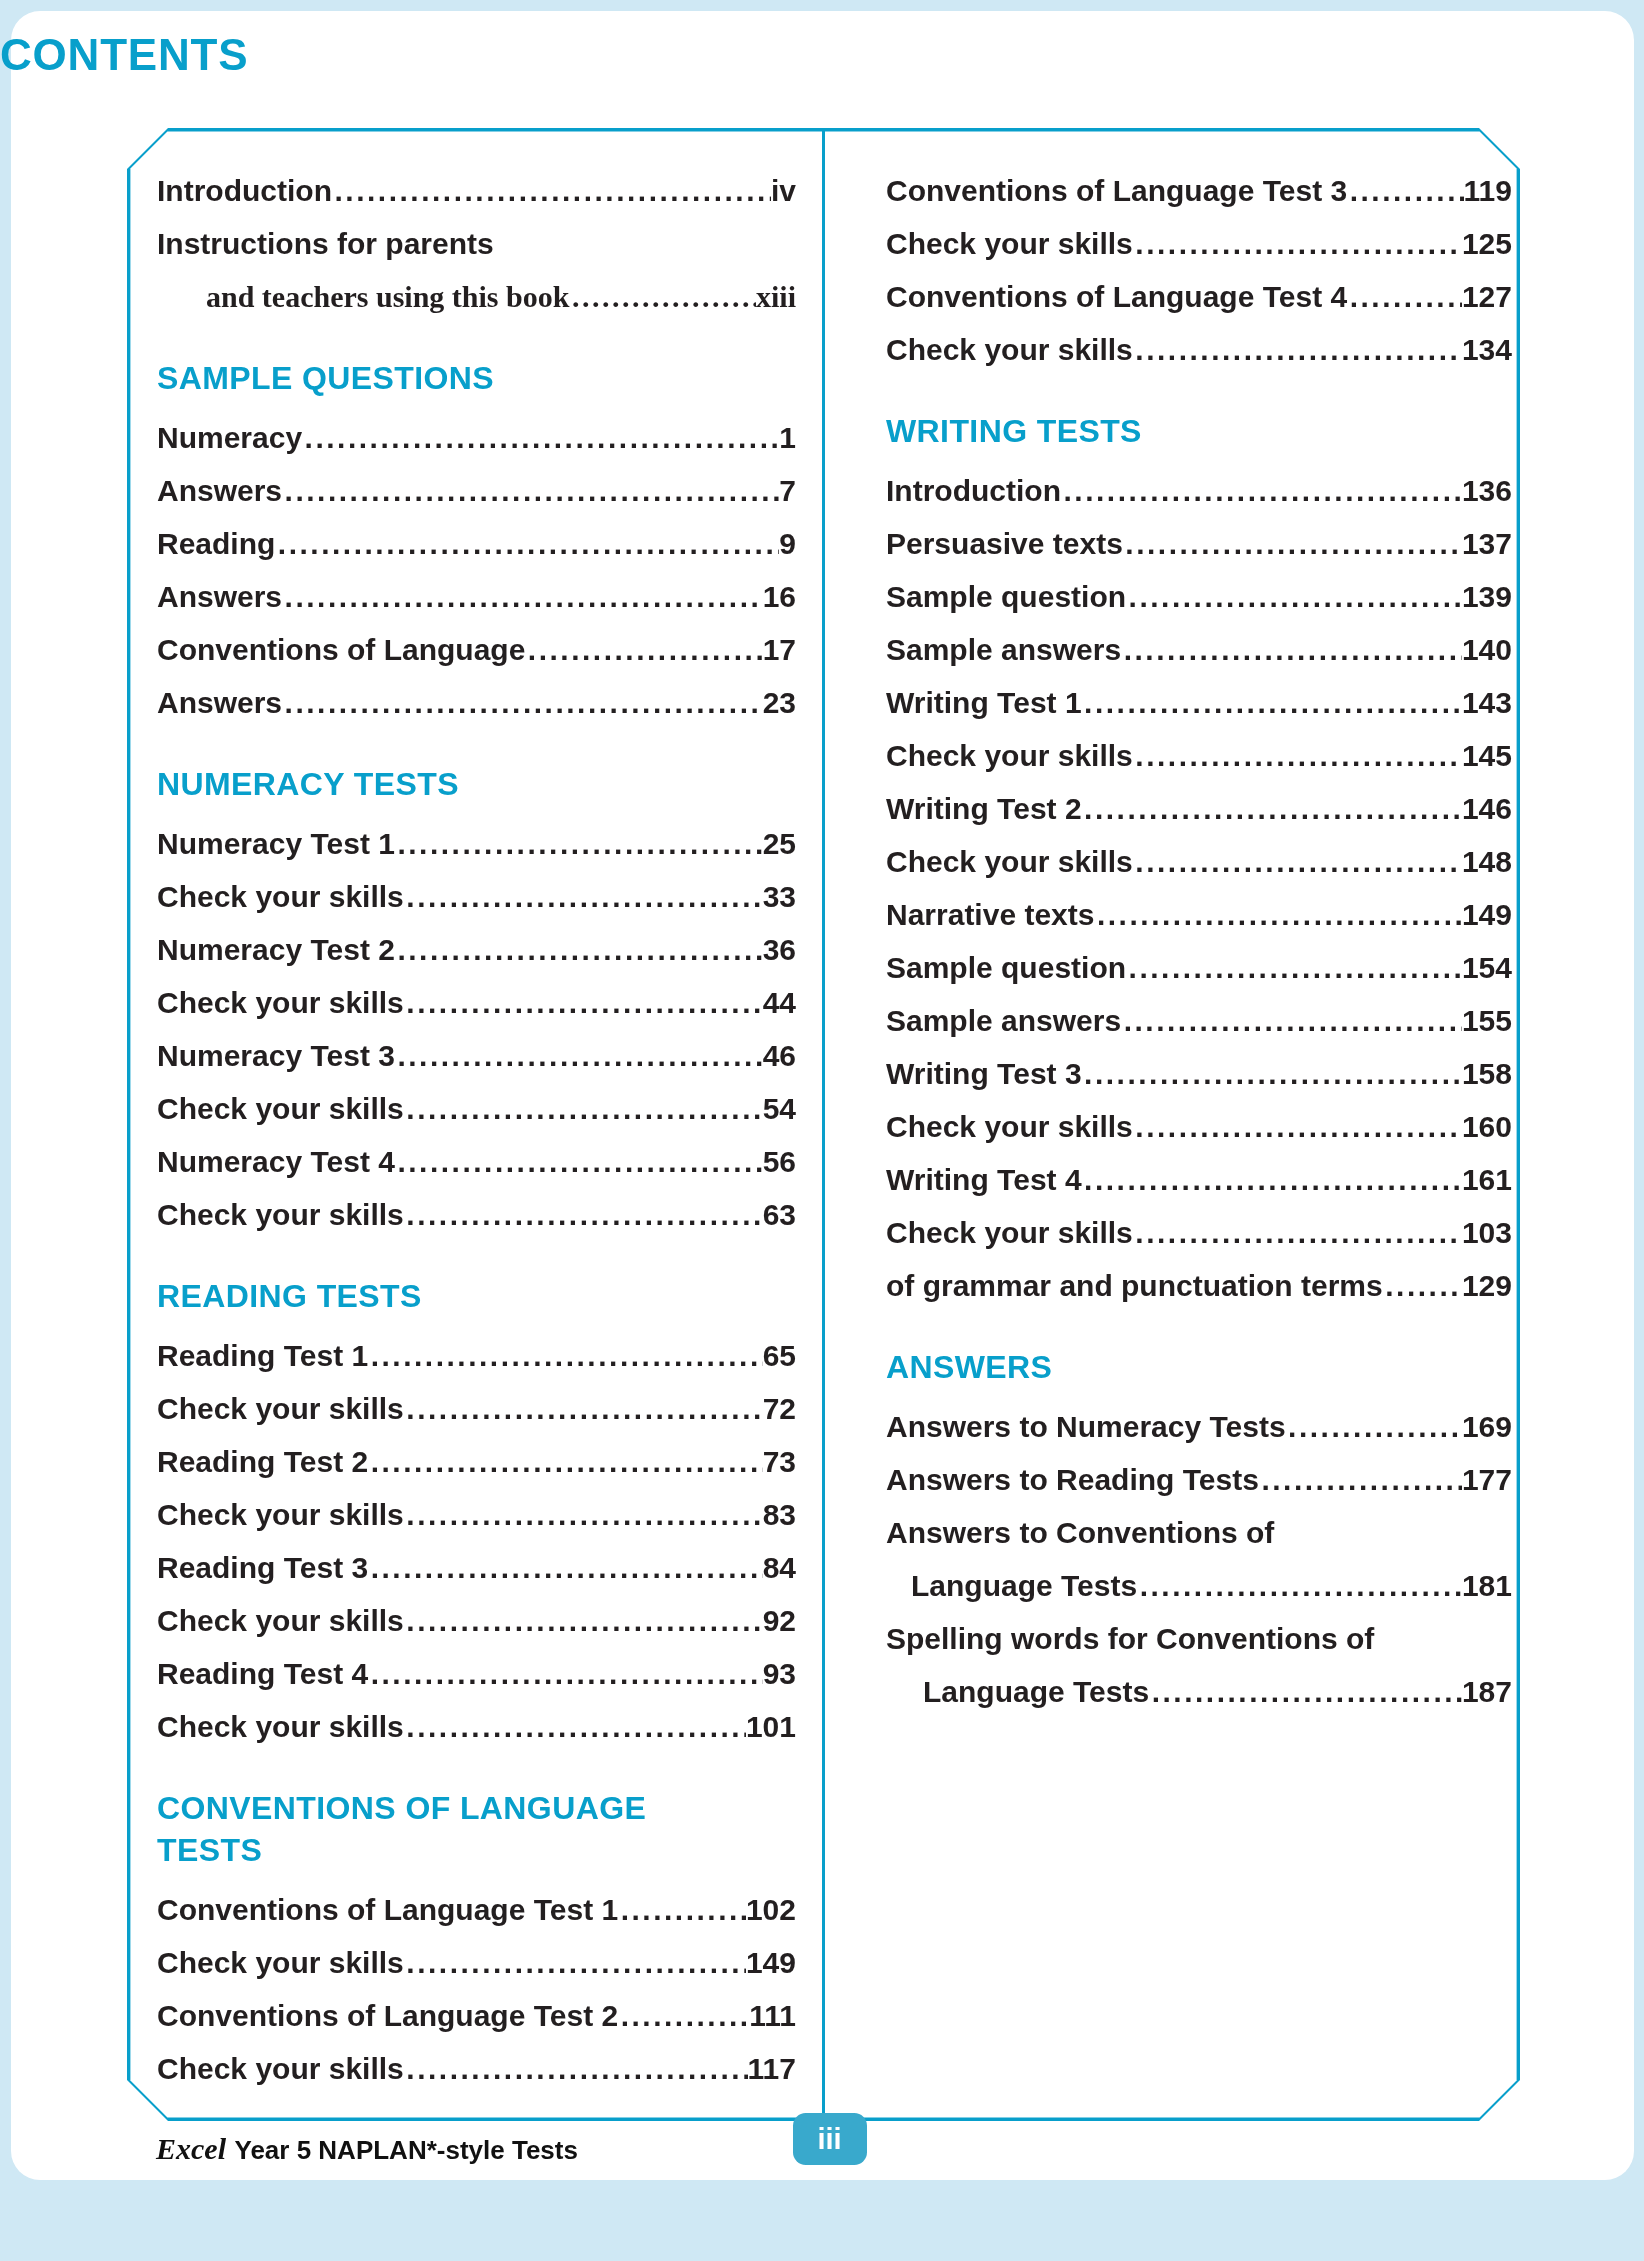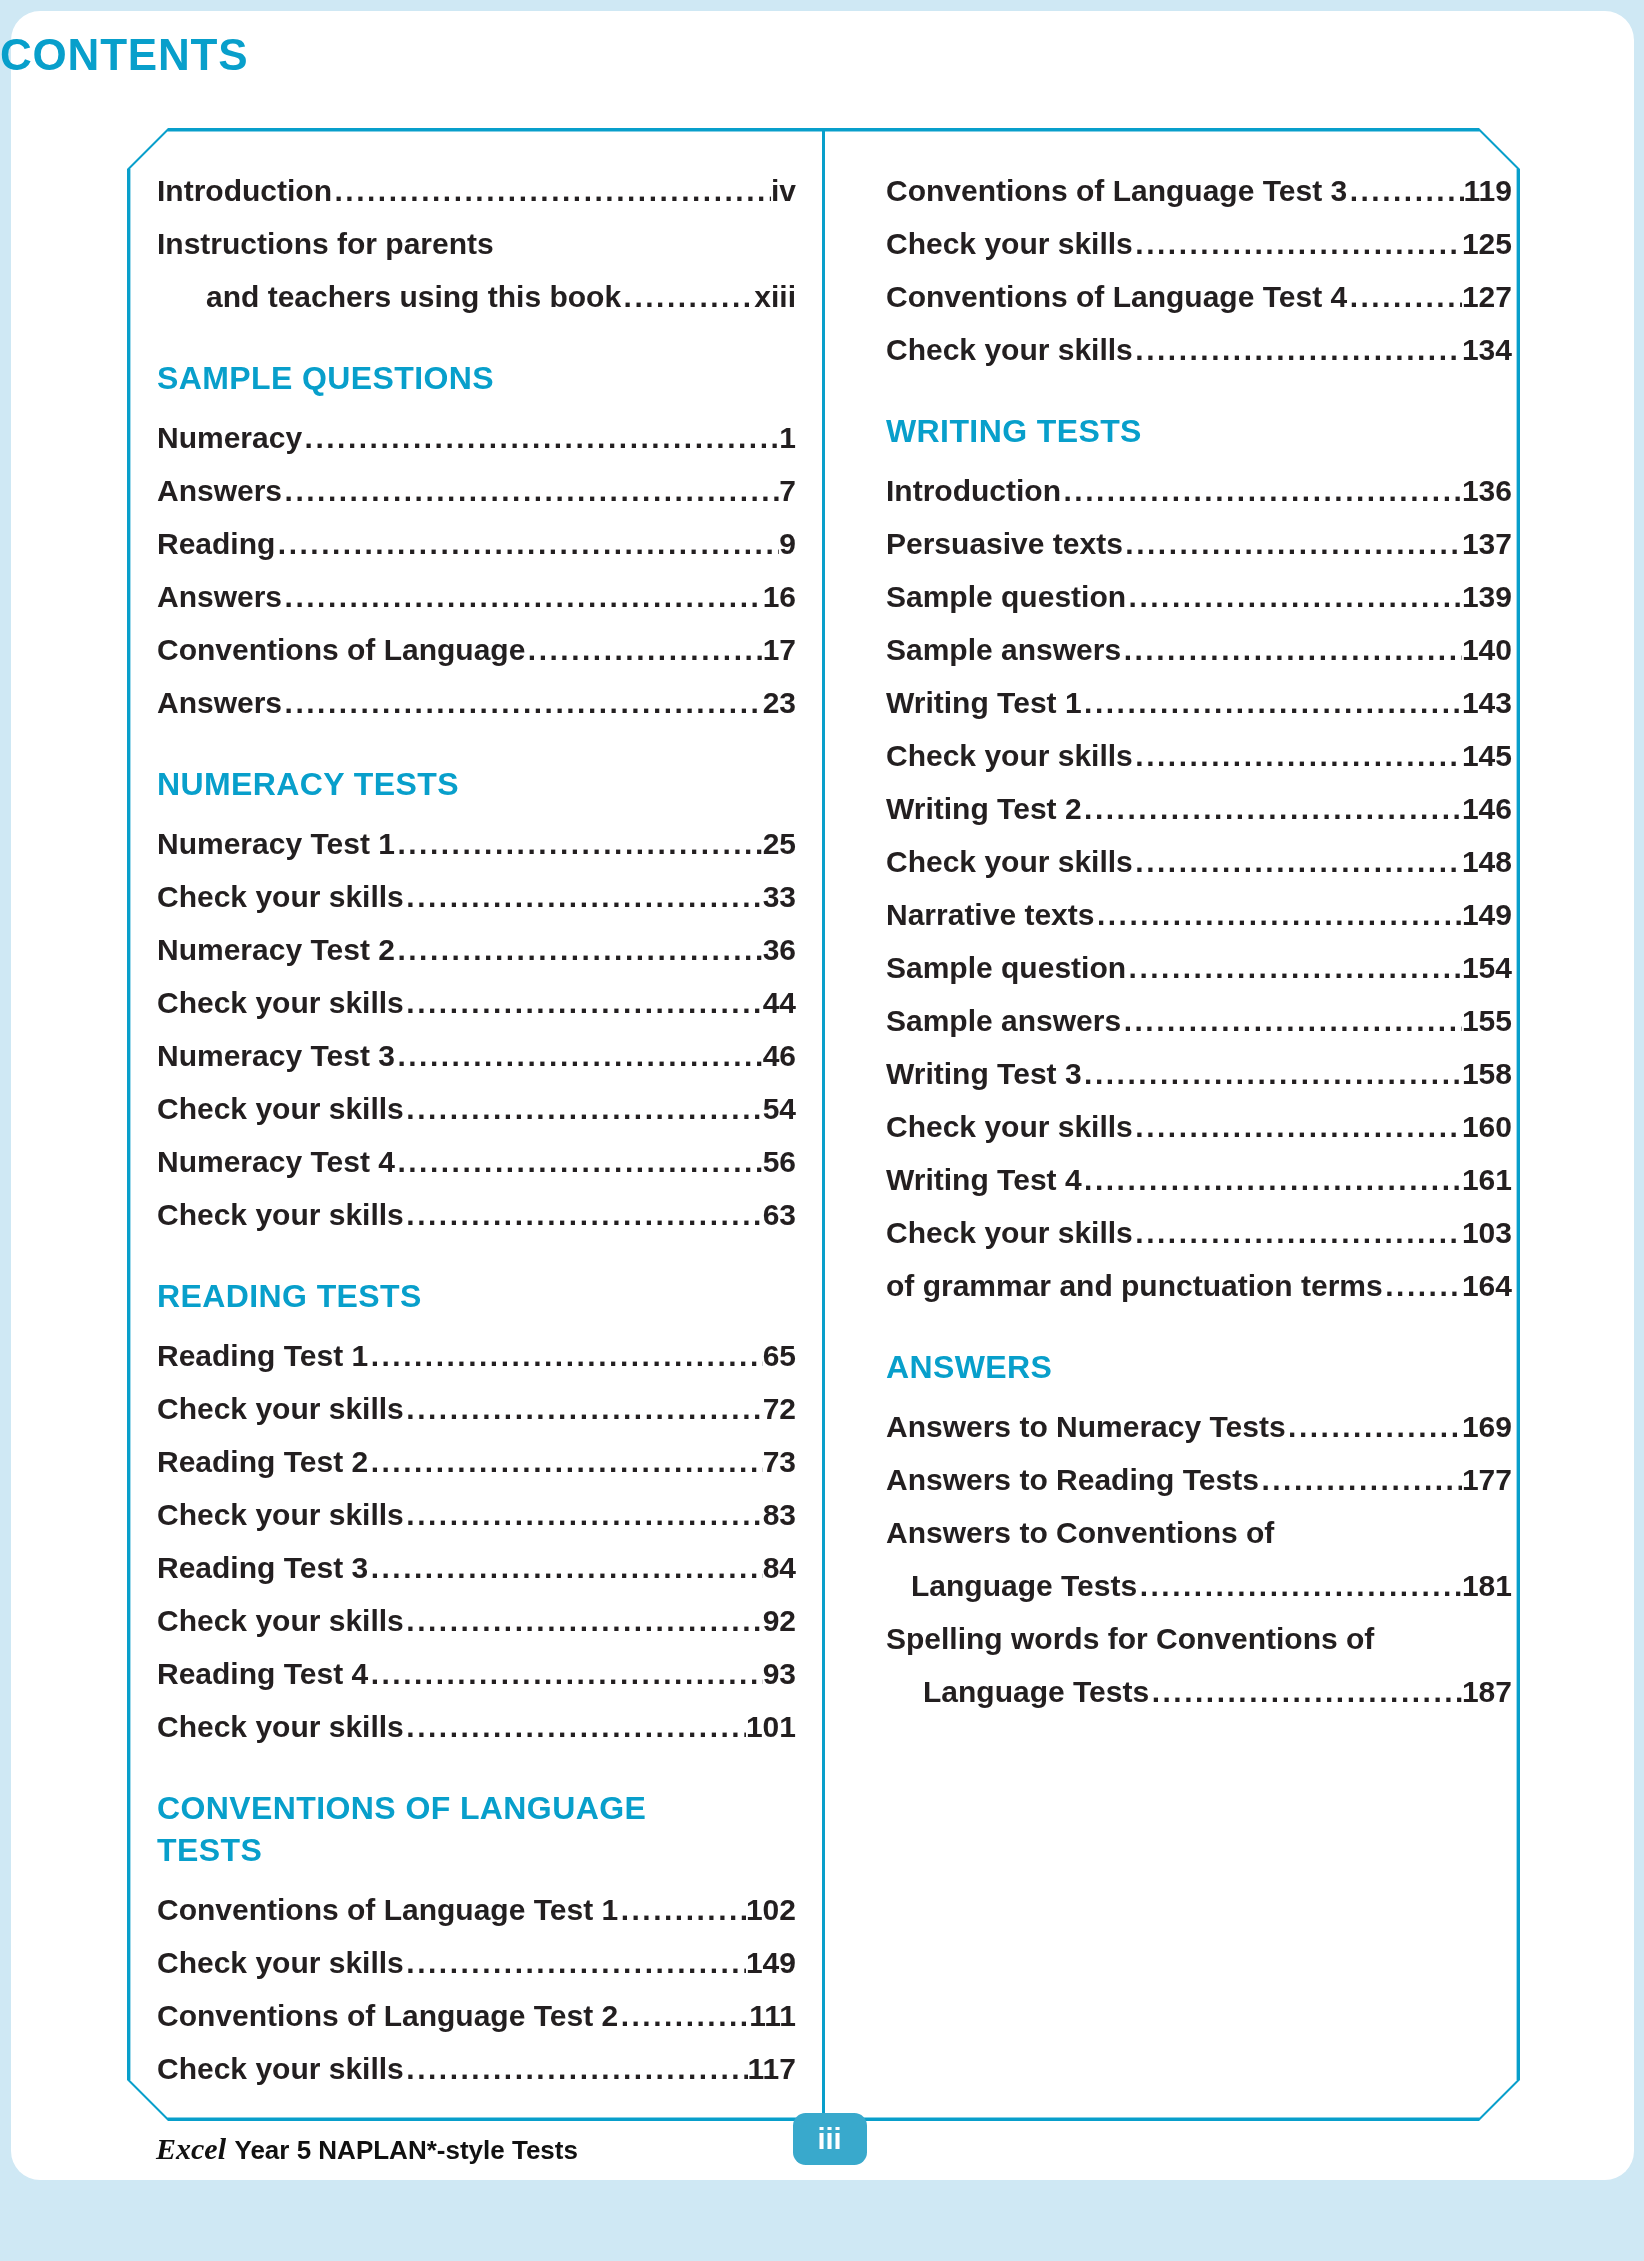--- a/index.html
+++ b/index.html
@@ -146,21 +146,21 @@
   <div class="toc-box-fill"></div>
   <div class="column-divider"></div>
   <div class="toc-col left">
       <div class="toc-section">
         <div class="entry-row">
           <span class="entry-label">Introduction</span>
           <span class="leader"></span>
           <span class="entry-page">iv</span>
         </div>
         <div class="entry-pre">Instructions for parents</div>
-        <div class="entry-row" style="padding-left: 49px;">
+        <div class="entry-row" style="padding-left: 49px; font-family: Liberation Serif, serif;">
           <span class="entry-label">and teachers using this book</span>
           <span class="leader"></span>
           <span class="entry-page">xiii</span>
         </div>
       </div>
       <div class="toc-section">
         <div class="section-heading">SAMPLE QUESTIONS</div>
         <div class="entry-row">
           <span class="entry-label">Numeracy</span>
           <span class="leader"></span>
@@ -400,21 +400,21 @@
         <div class="entry-row">
           <span class="entry-label">Check your skills</span>
           <span class="leader"></span>
           <span class="entry-page">103</span>
         </div>
       </div>
       <div class="toc-section">
         <div class="entry-row">
           <span class="entry-label">of grammar and punctuation terms</span>
           <span class="leader"></span>
-          <span class="entry-page">164</span>
+          <span class="entry-page">129</span>
         </div>
       </div>
       <div class="toc-section">
         <div class="section-heading">ANSWERS</div>
         <div class="entry-row">
           <span class="entry-label">Answers to Numeracy Tests</span>
           <span class="leader"></span>
           <span class="entry-page">169</span>
         </div>
         <div class="entry-row">

